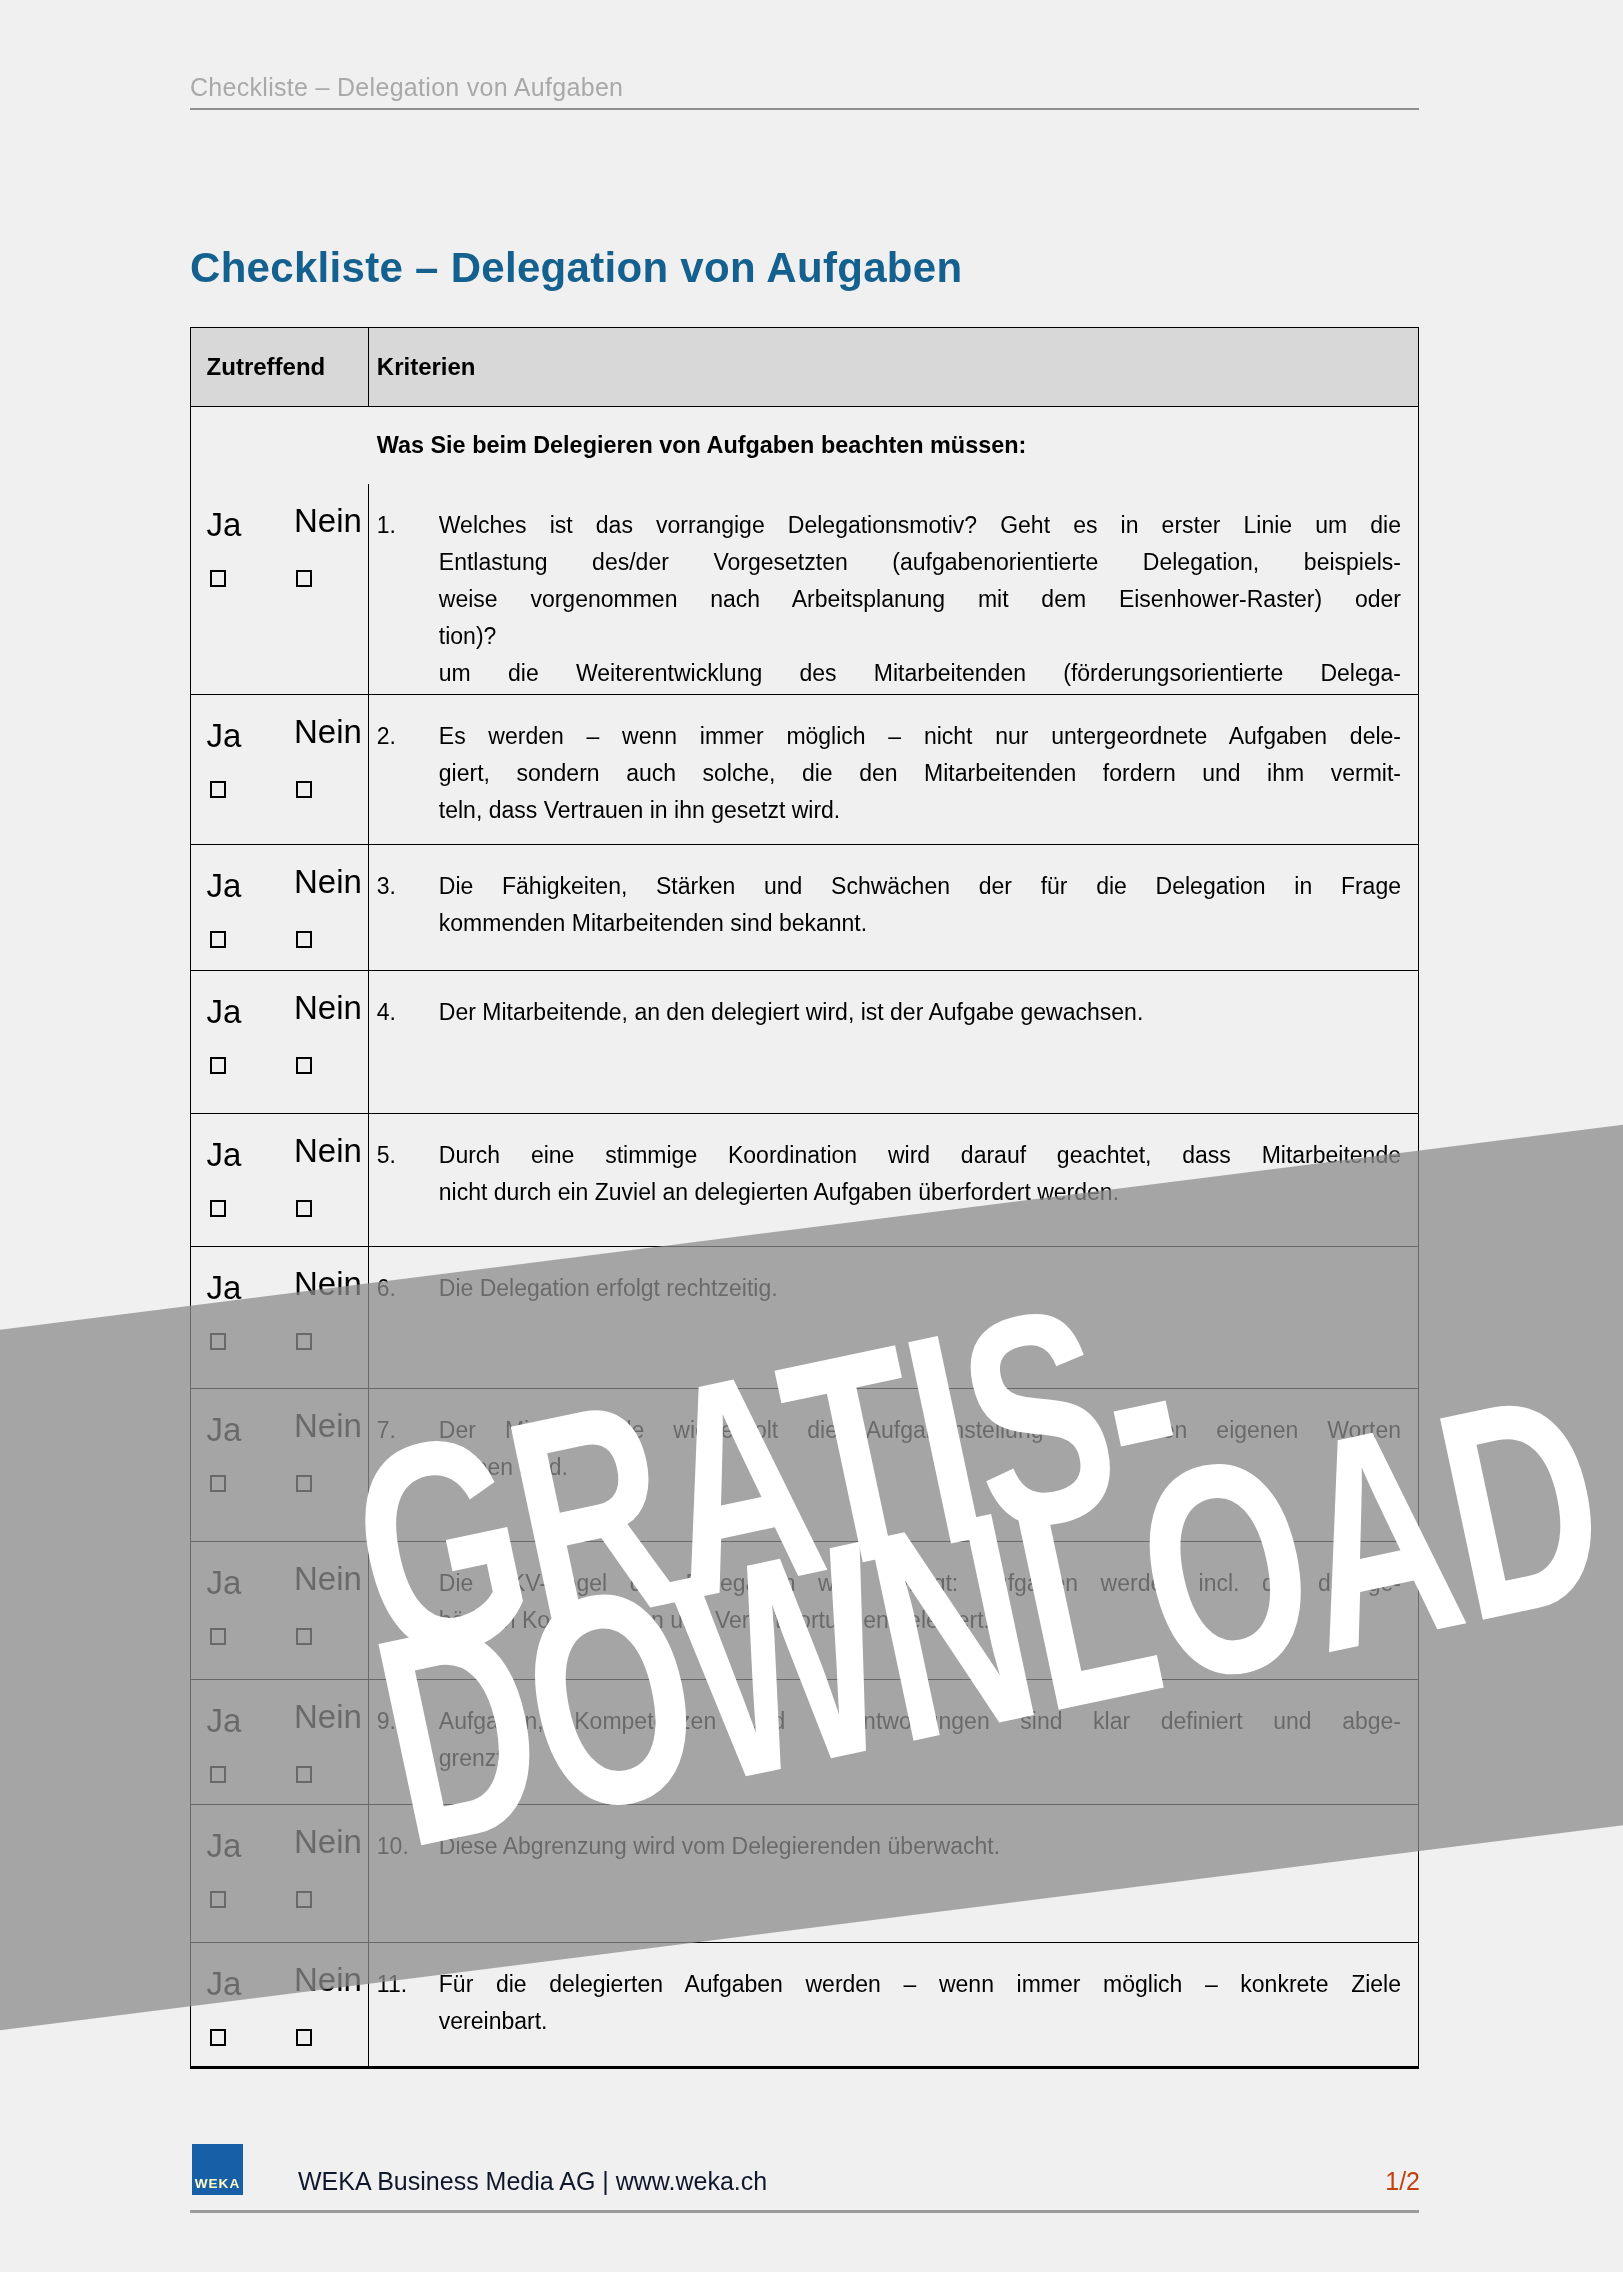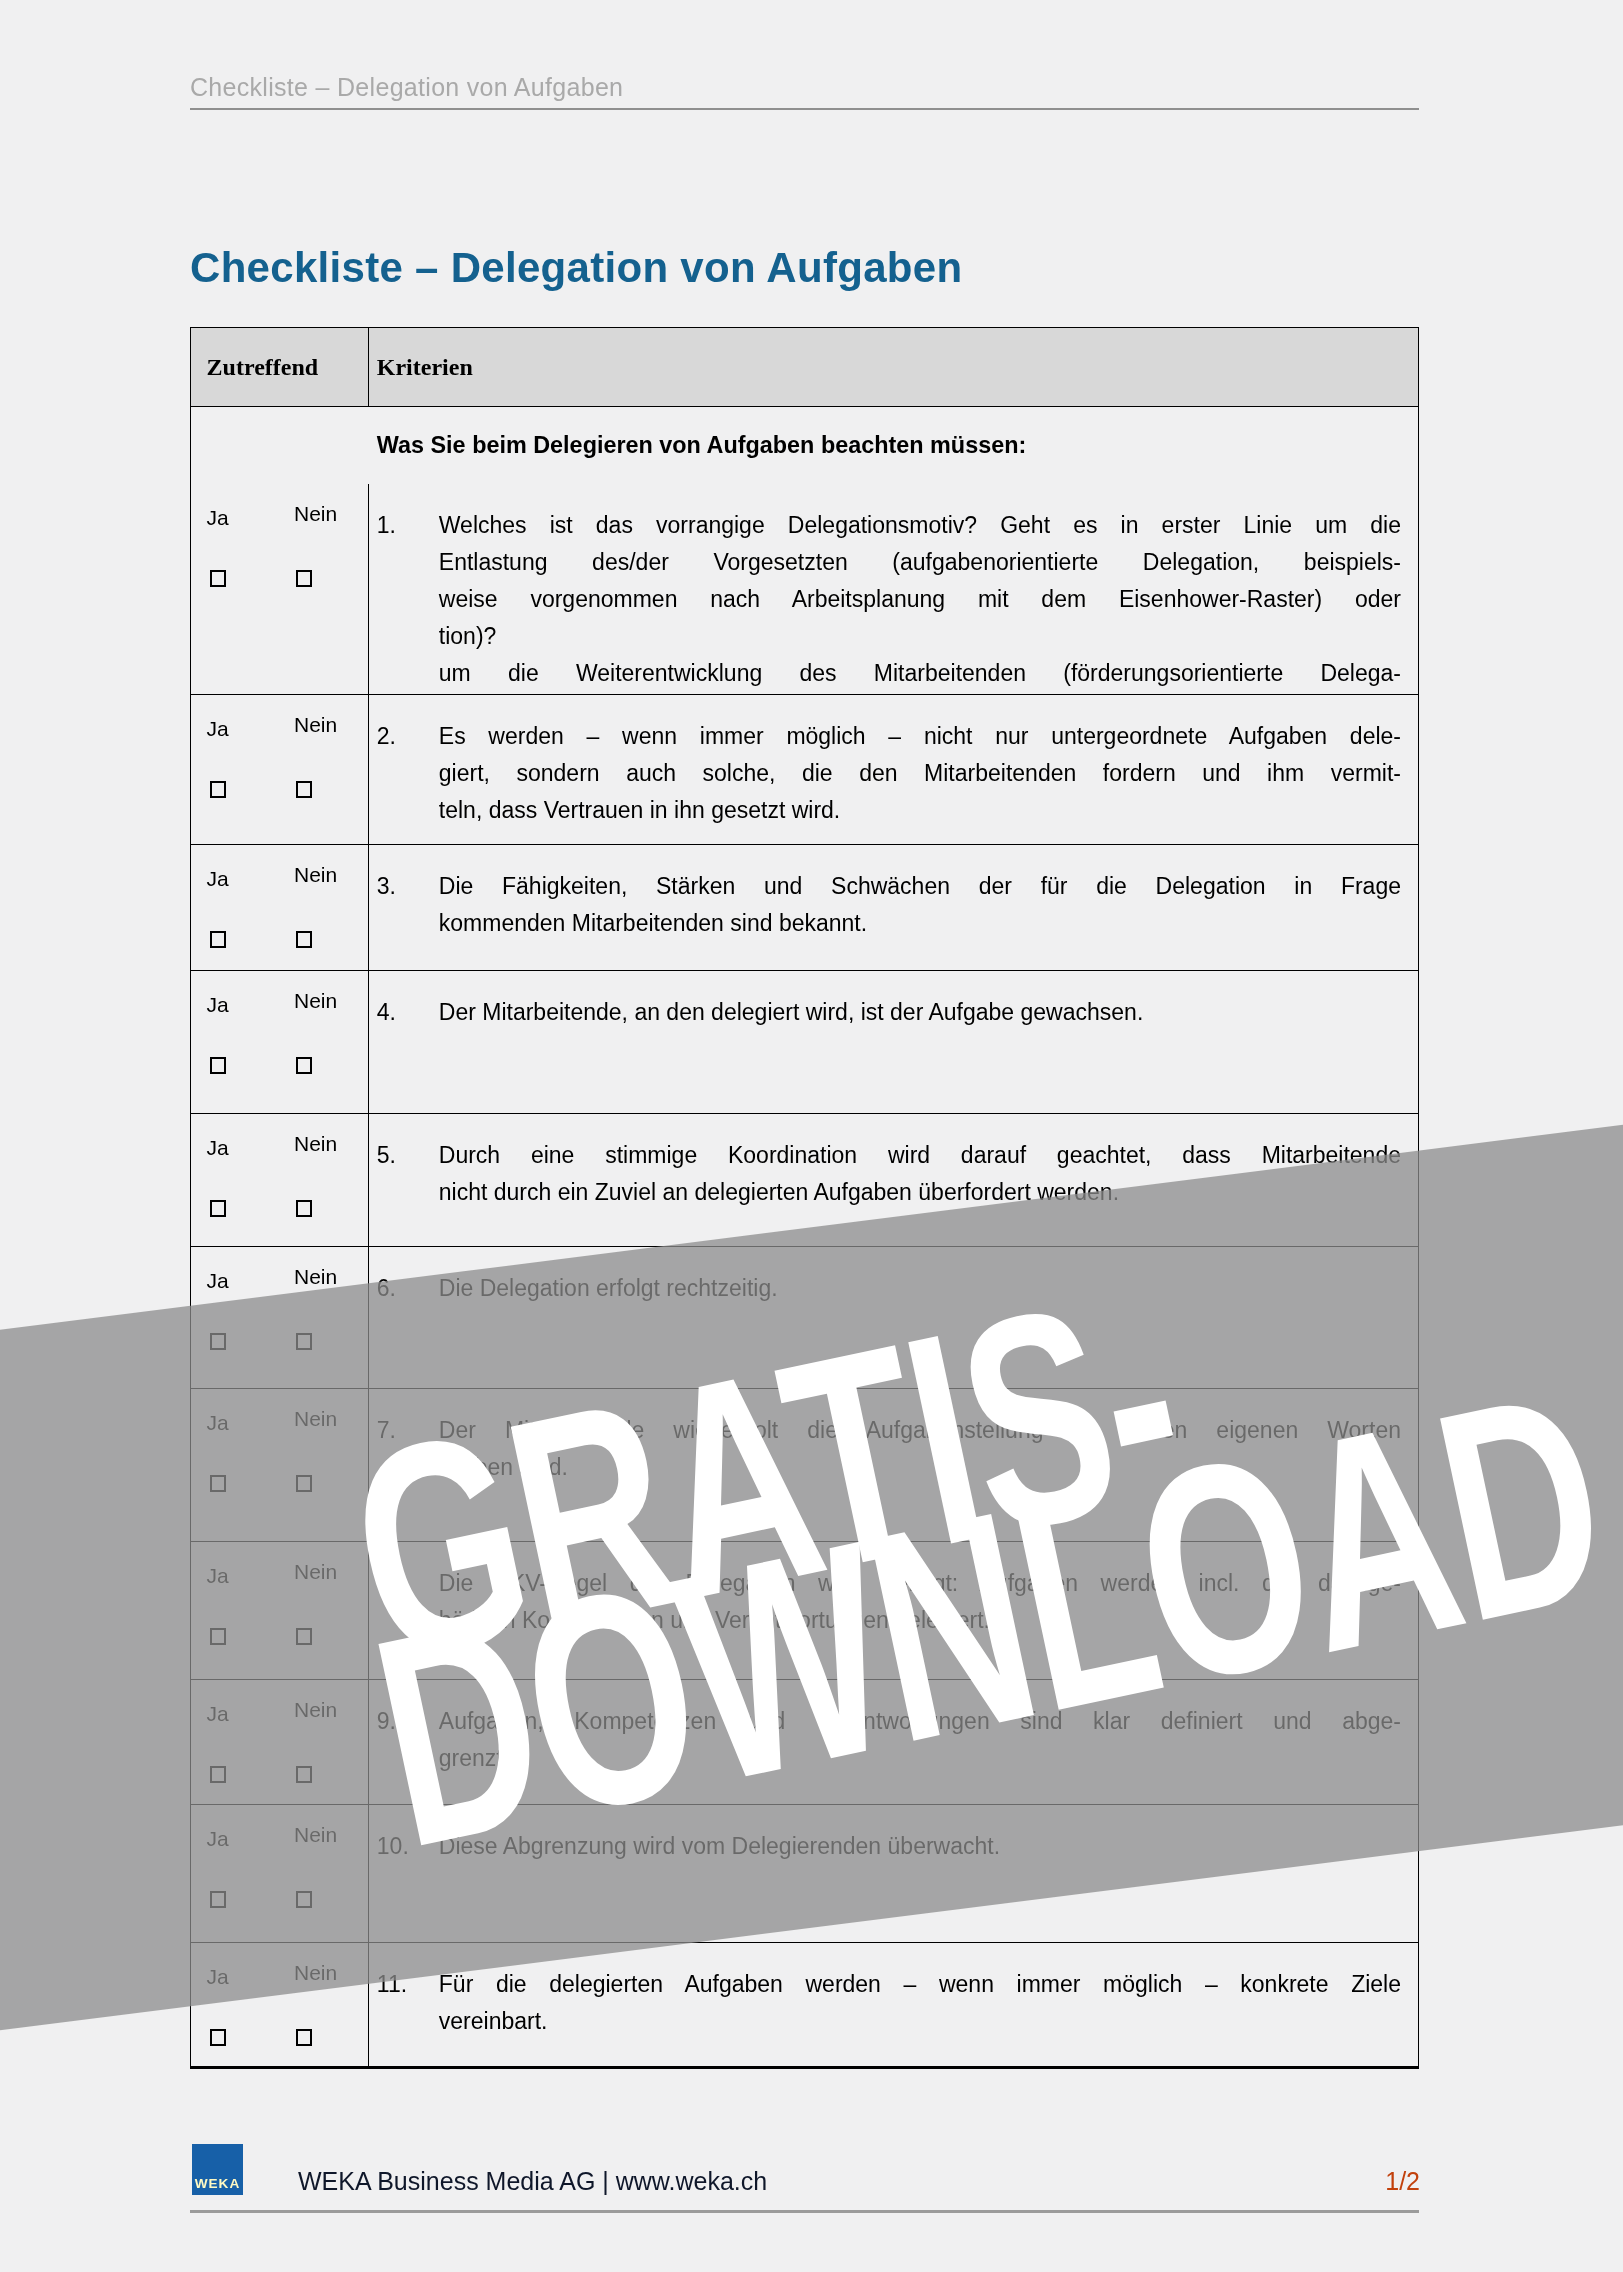--- a/index.html
+++ b/index.html
@@ -33,31 +33,31 @@
   .t-row{display:flex;box-sizing:border-box;border-top:1.9px solid #000;}
   .t-row:first-child{border-top:none;}
   .t-row.head{background:#d8d8d8;height:78px;align-items:center;}
   .t-row.subhead{height:78px;align-items:center;}
   .c1{
     width:178px;min-width:178px;box-sizing:border-box;
     border-right:1.9px solid #000;position:relative;
   }
   .c2{flex:1;box-sizing:border-box;padding:0 17px 0 7.8px;}
   .head .c1{border-right:1.9px solid #000;height:100%;display:flex;align-items:center;}
-  .head-label{font-size:24px;font-weight:bold;font-family:Liberation Serif, serif;}
+  .head-label{font-size:24px;font-weight:bold;}
   .head .c1 .head-label{padding-left:15.6px;}
   .subhead-label{font-size:23.4px;font-weight:bold;text-align:center;}
   
   .crit{display:flex;padding-top:23.4px;}
   .num{width:62px;min-width:62px;font-size:23px;line-height:37px;}
   .txt{flex:1;font-size:23px;line-height:37px;}
   .ln{text-align:justify;text-align-last:justify;}
   .ln.last{text-align-last:left;}
   
-  .lab{position:absolute;font-size:21px;}
+  .lab{position:absolute;font-size:33px;}
   .lab.ja{left:15.6px;top:22px;}
   .lab.nein{left:103px;top:18px;}
   .cbx{
     position:absolute;width:11.7px;height:13px;border:2.6px solid #000;
     background:transparent;top:86px;
   }
   .cbx.ja{left:19px;}
   .cbx.nein{left:105px;}
   
   .wm-band{

